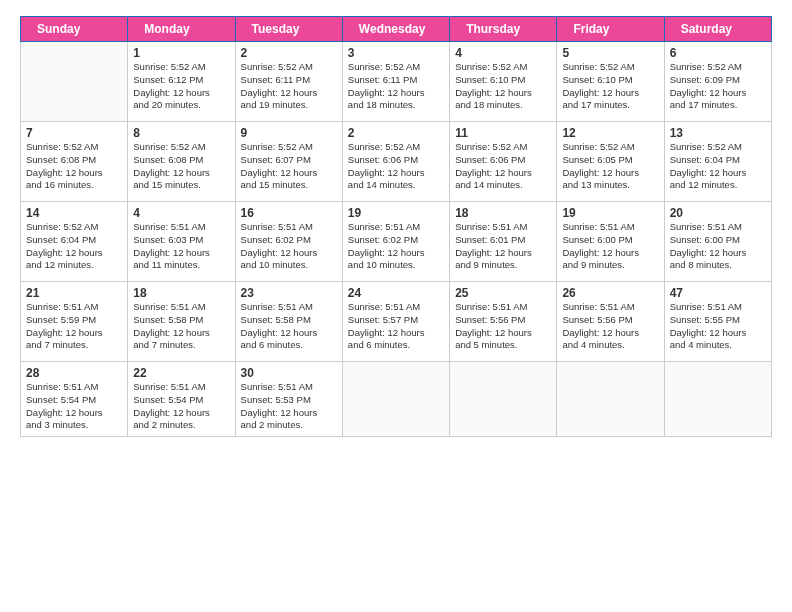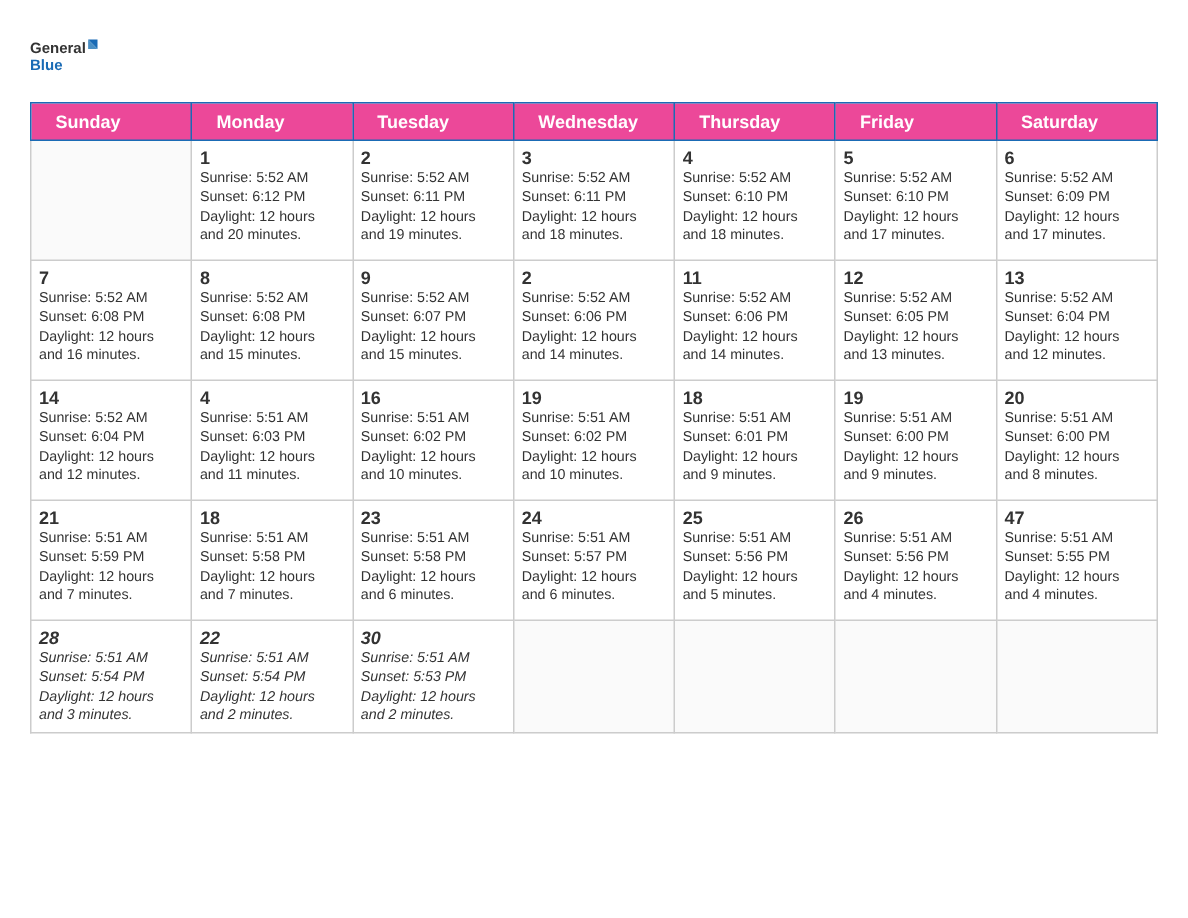--- a/index.html
+++ b/index.html
@@ -70,41 +70,26 @@
     .day-info {
       font-size: 9.5px;
       color: #333;
       line-height: 1.35;
     }
     .empty-cell {
       background: #fafafa;
     }
     .last-row td {
       height: 68px;
-      font-style: italic;
     }
   </style>
 </head>
 <body>
 
 <div class="page">
-  <div class="header">
-    <div class="logo">
-  <svg width="50" height="42" viewBox="0 0 80 42">
-    <text x="0" y="18" font-size="16" font-weight="bold" fill="#333" font-family="Arial">General</text>
-    <text x="0" y="36" font-size="16" font-weight="bold" fill="#1a6bb5" font-family="Arial">Blue</text>
-    <polygon points="62,4 72,4 72,14" fill="#1a6bb5"></polygon>
-    <polygon points="62,4 72,14 62,14" fill="#4a8fc4"></polygon>
-  </svg>
-</div>
-    <div class="title-area">
-      <div class="month-title"></div>
-      <div class="location"></div>
-    </div>
-  </div>
 
   <table class="calendar">
     <thead>
       <tr>
       <th>Sunday</th>
           <th>Monday</th>
           <th>Tuesday</th>
           <th>Wednesday</th>
           <th>Thursday</th>
           <th>Friday</th>

